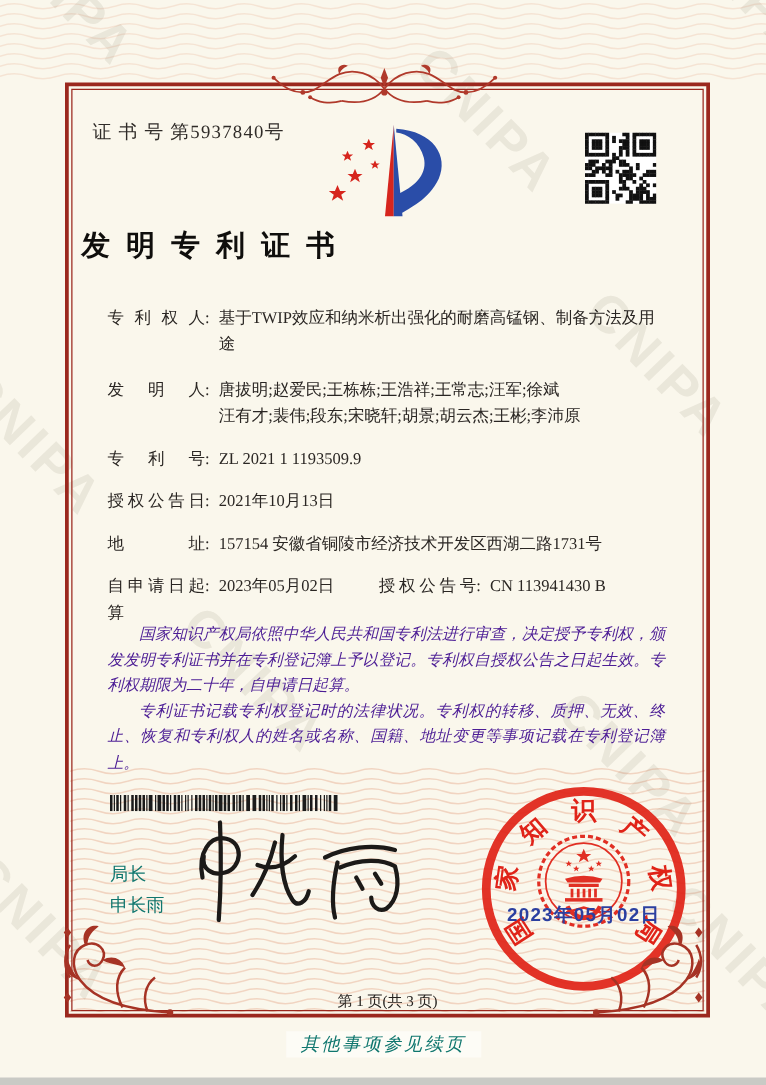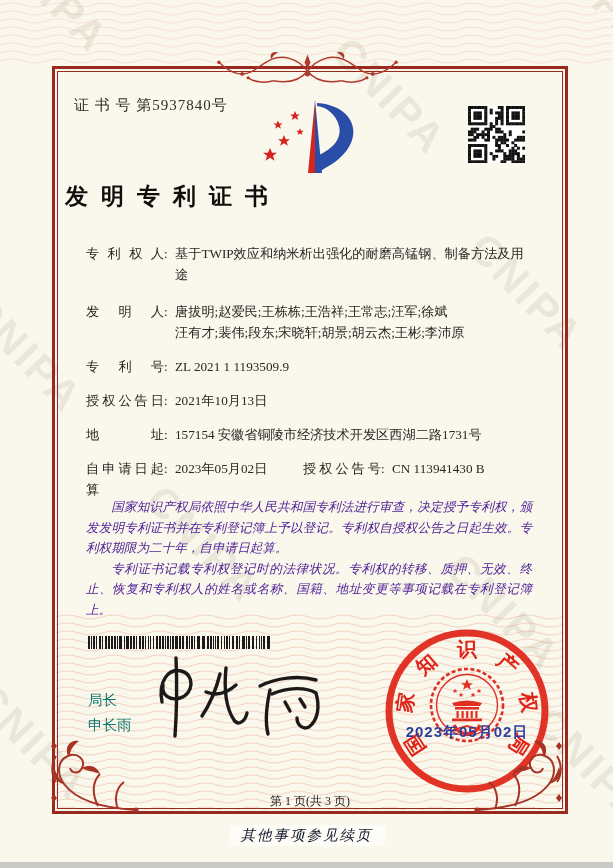--- a/index.html
+++ b/index.html
@@ -47,21 +47,21 @@
   .signature{left:148px;top:652px;}
 
   .seal{left:377px;top:621px;z-index:3;}
   .stamp-date{left:377px;top:723px;width:180px;text-align:center;font-size:15px;font-weight:bold;
               color:#2b3fa0;letter-spacing:1px;z-index:4;font-family:"Liberation Sans",sans-serif;}
 
   .page-info{left:52px;top:793px;width:516px;text-align:center;font-size:12px;color:#24211e;}
 
   .cont-note{left:0;top:825px;width:613px;text-align:center;z-index:3;}
   .cont-note span{display:inline-block;background:#fdfcf6;padding:1px 12px;font-size:14.5px;
-                  font-style:italic;color:#0f172a;letter-spacing:2px;}
+                  font-style:italic;color:#0f766e;letter-spacing:2px;}
 
   .bottom-strip{position:absolute;left:0;bottom:0;width:613px;height:6px;background:#c9cac5;z-index:5;}
 
   .orn{z-index:4;}
 </style>
 </head>
 <body>
 
 <div class="page">
 

